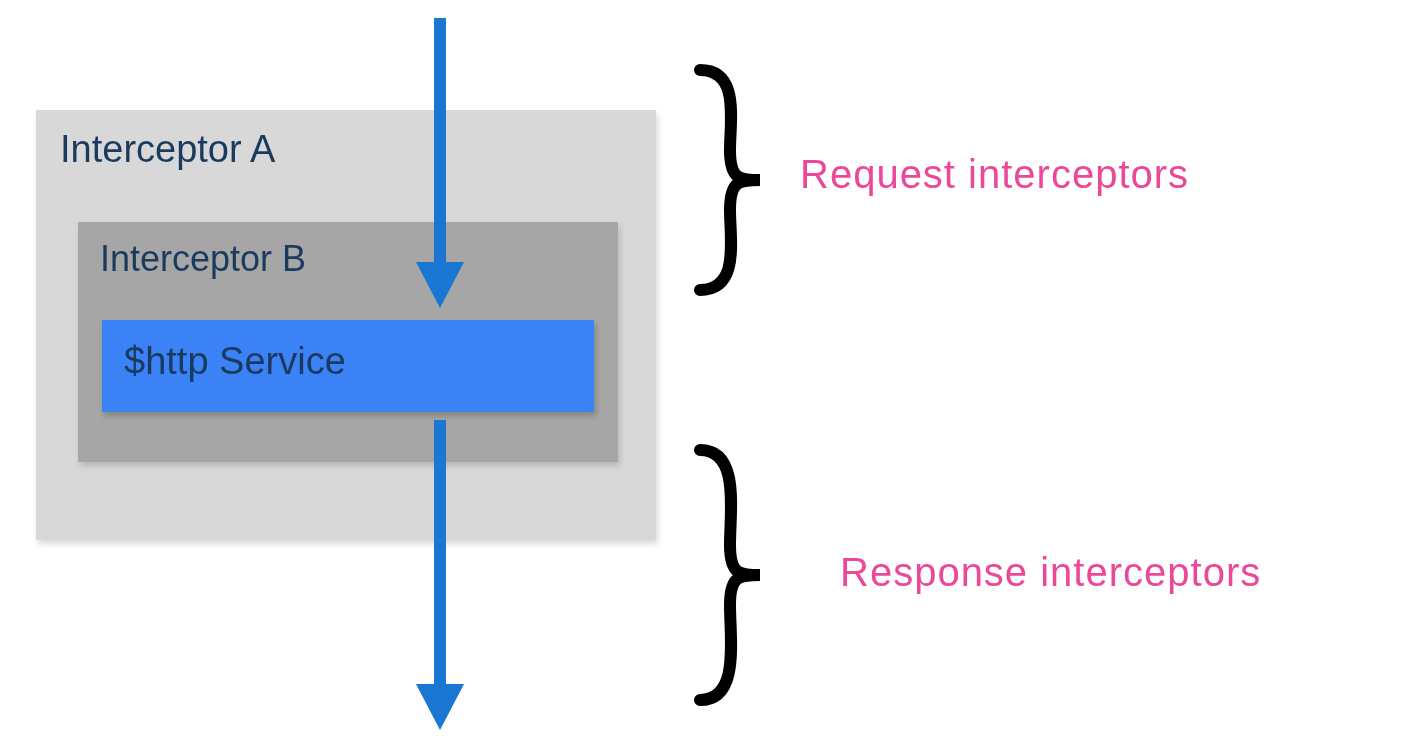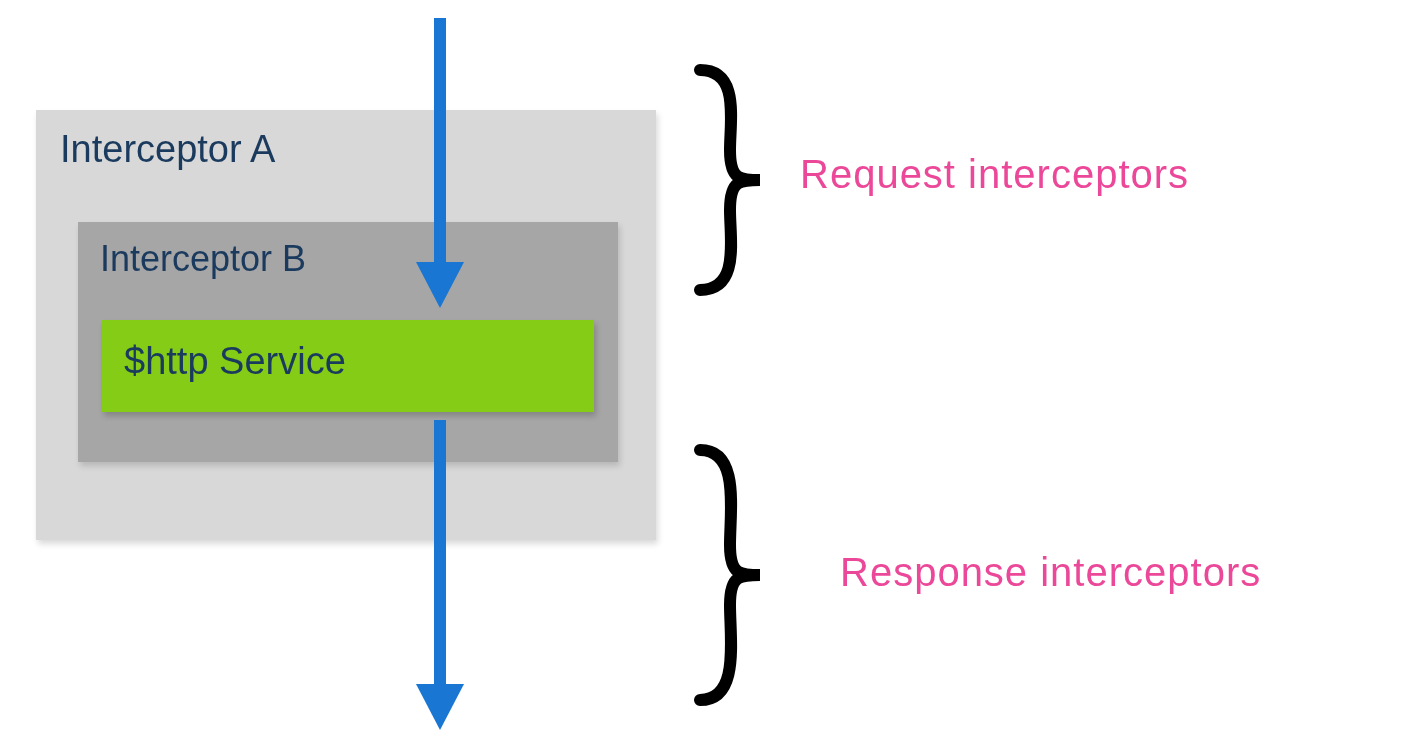--- a/index.html
+++ b/index.html
@@ -40,21 +40,21 @@
     background: #a6a6a6;
     box-shadow: 2px 4px 6px rgba(0,0,0,0.15);
     padding: 16px 22px;
     font-size: 36px;
   }
   .inner {
     left: 102px;
     top: 320px;
     width: 492px;
     height: 92px;
-    background: #84cc16;
+    background: #3b82f6;
     box-shadow: 2px 4px 6px rgba(0,0,0,0.2);
     padding: 20px 22px;
     font-size: 38px;
   }
   .label-right {
     position: absolute;
     font-size: 40px;
     font-weight: 300;
     color: #ec4899;
     letter-spacing: 1px;

